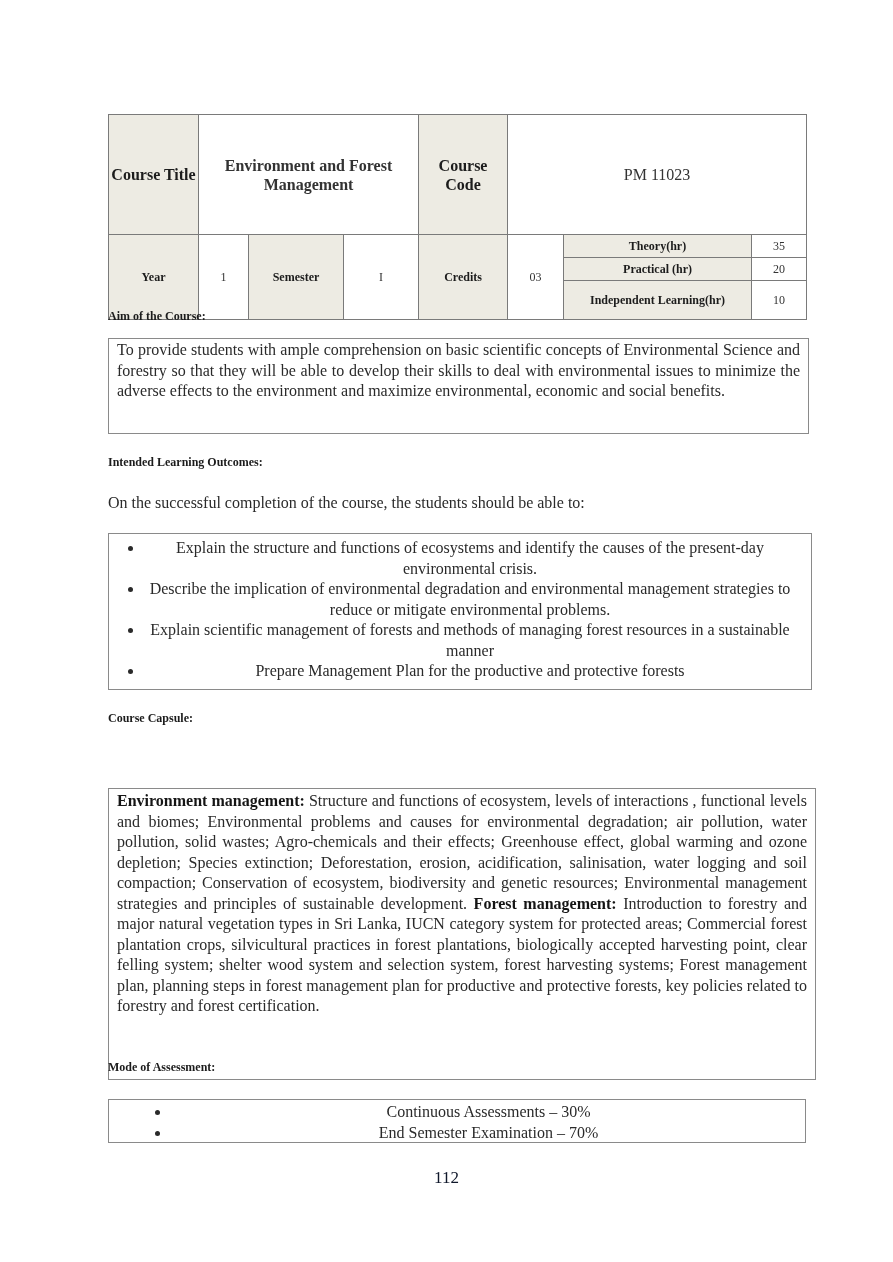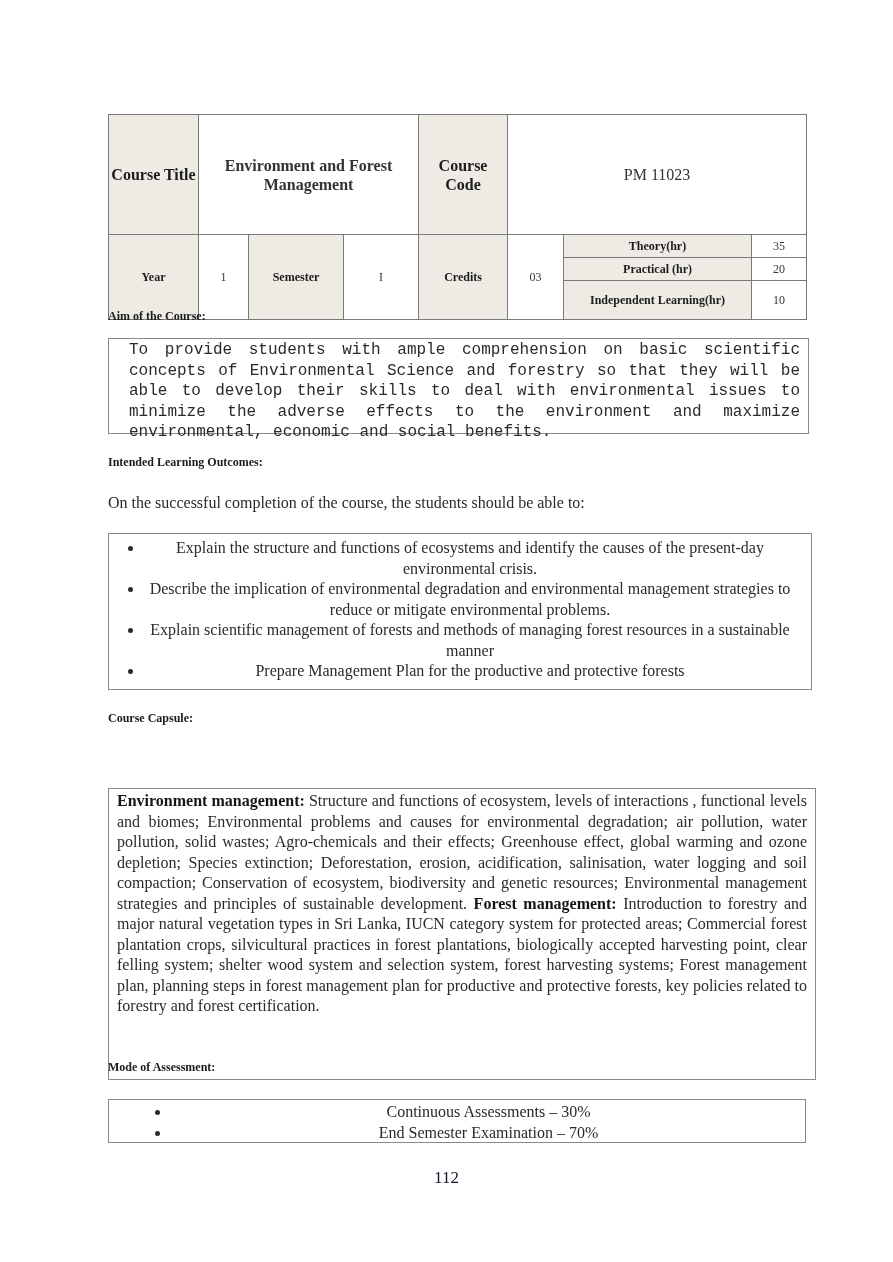--- a/index.html
+++ b/index.html
@@ -74,21 +74,21 @@
     <td class="val">20</td>
   </tr>
   <tr class="sub">
     <td class="hd tall" style="padding:0 24px;">Independent Learning(hr)</td>
     <td class="val tall">10</td>
   </tr>
 </tbody>
   </table>
 
 <div class="abs heading" style="left:108px; top:309px;">Aim of the Course:</div>
-<div class="box just" style="left:108px; top:338px; width:701px; height:96px; padding:1px 8px 0 20px;font-family:Liberation Mono, monospace;">
+<div class="box just" style="left:108px; top:338px; width:701px; height:96px; padding:1px 8px 0 8px;">
   <span>To provide students with ample comprehension on basic scientific concepts of Environmental Science and forestry so that they will be able to develop their skills to deal with environmental issues to minimize the adverse effects to the environment and maximize environmental, economic and social benefits.</span>
 </div>
 
 <div class="abs heading" style="left:108px; top:455px;">Intended Learning Outcomes:</div>
 <div class="abs" style="left:108px; top:494px; font-size:16px; color:#2a2a2a;">On the successful completion of the course, the students should be able to:</div>
 
 <div class="box" style="left:108px; top:533px; width:704px; height:157px; padding:4px 16px 0 0;">
   <ul class="bul">
     <li>Explain the structure and functions of ecosystems and identify the causes of the present-day environmental crisis.</li>
     <li>Describe the implication of environmental degradation and environmental management strategies to reduce or mitigate environmental problems.</li>

